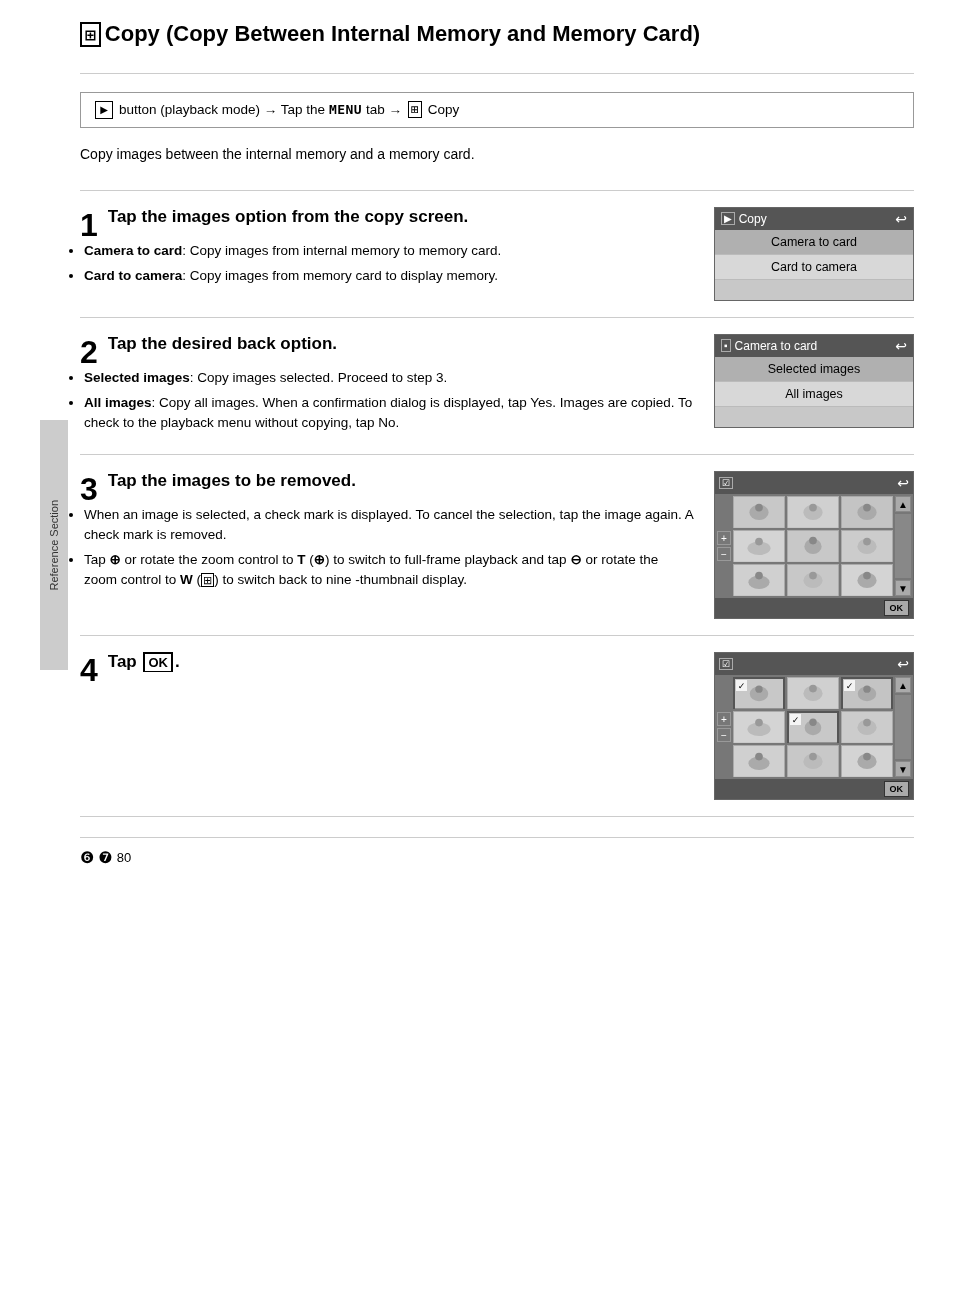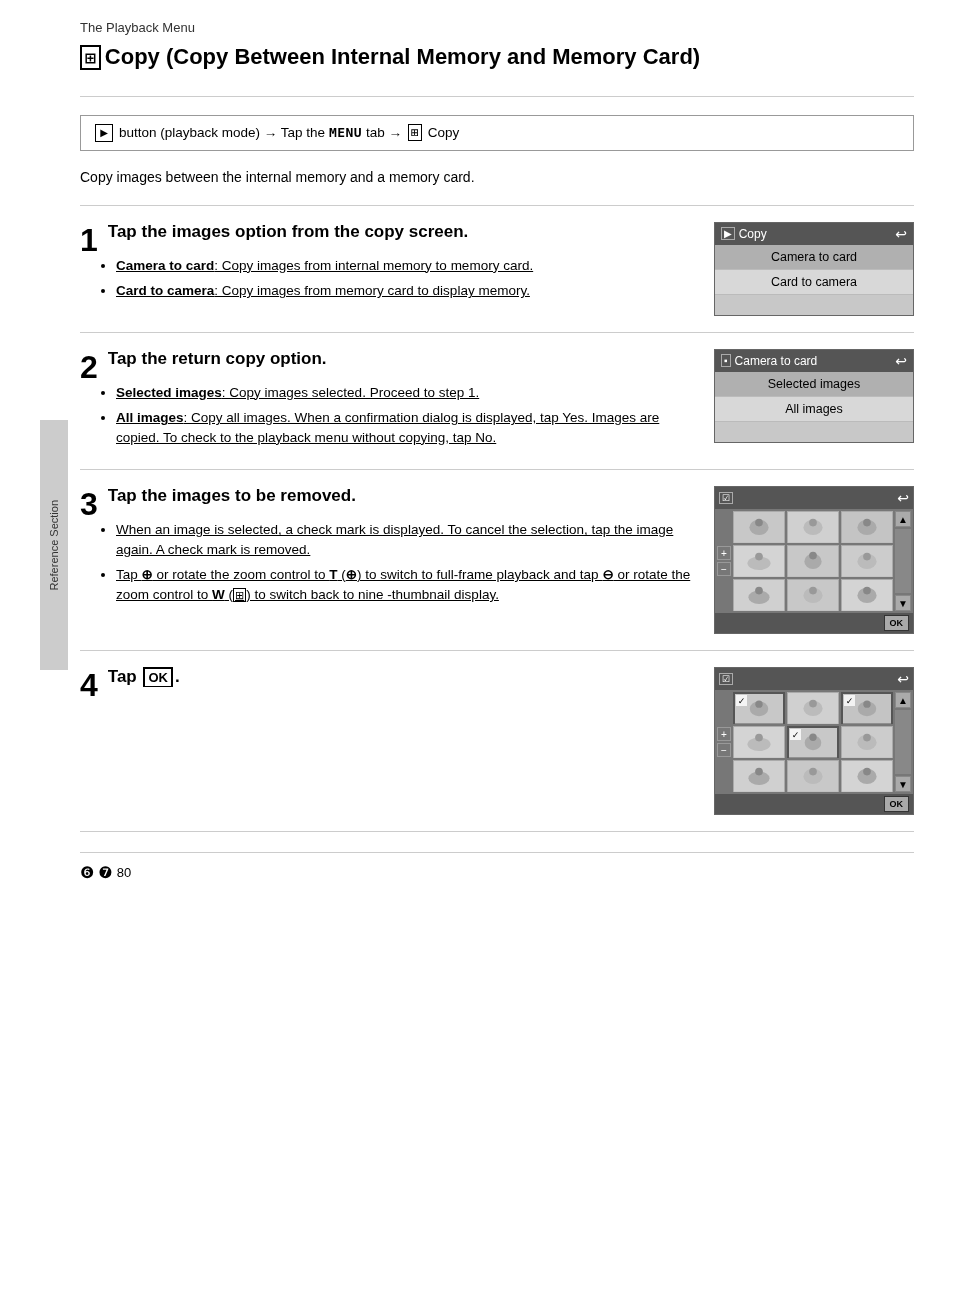--- a/index.html
+++ b/index.html
@@ -46,21 +46,21 @@
       margin-right: 2px;
     }
     .menu-tab {
       font-family: monospace;
       font-weight: bold;
       font-size: 13px;
       letter-spacing: 0.5px;
     }
     .copy-desc {
       font-size: 14px;
-      margin-bottom: 20px;
+      margin-bottom: 28px;
     }
     .step-section {
       display: flex;
       gap: 20px;
       margin-bottom: 0;
       border-top: 1px solid #ccc;
       padding-top: 16px;
       padding-bottom: 16px;
     }
     .step-left {
@@ -81,23 +81,22 @@
     .step-title {
       font-size: 17px;
       font-weight: bold;
       margin-bottom: 10px;
       overflow: hidden;
     }
     .step-body {
       clear: both;
     }
     .step-body ul {
-      margin-left: 36px;
+      margin-left: 4px;
       margin-top: 4px;
-      text-decoration: underline;
     }
     .step-body ul li {
       margin-bottom: 6px;
       font-size: 13.5px;
       line-height: 1.45;
     }
     
     .screen-box {
       border: 1.5px solid #666;
       background: #e8e8e8;
@@ -160,21 +159,20 @@
 <body>
 
 <div class="page-wrapper">
 
   <div style="position: absolute; left: 0; top: 400px; width: 28px; height: 250px; background: #ccc; display: flex; align-items: center; justify-content: center;">
     <span style="writing-mode: vertical-rl; transform: rotate(180deg); font-size: 11px; color: #333; white-space: nowrap;">Reference Section</span>
   </div>
 
   <div style="padding-left: 10px;">
 
-    <p class="page-label">The Playback Menu</p>
 
     <h1>
       <span style="font-size:18px; border: 2px solid #000; padding: 0 3px; margin-right: 4px; vertical-align: middle; font-family: monospace;">⊞</span><span>Copy (Copy Between Internal Memory and Memory Card)</span>
     </h1>
 
     <div class="nav-box">
       <span class="play-icon">▶</span>
       <span>button (playback mode) → Tap the <span class="menu-tab">MENU</span> tab →</span>
       <span style="border: 1.5px solid #000; padding: 0 2px; font-size: 13px; font-family: monospace; margin: 0 2px;">⊞</span>
       <span>Copy</span>
@@ -212,26 +210,26 @@
           <div class="screen-menu-item">Card to camera</div>
           <div class="screen-spacer"></div>
         </div>
       </div>
     </div>
 
     <div class="step-section">
       <div class="step-left">
         <div>
           <span class="step-number">2</span>
-          <div class="step-title">Tap the return copy option.</div>
+          <div class="step-title">Tap the desired back option.</div>
         </div>
         <div class="step-body">
           <ul>
             <li>
-              <strong>Selected images</strong><span>: Copy images selected. Proceed to step 1.</span>
+              <strong>Selected images</strong><span>: Copy images selected. Proceed to step 3.</span>
             </li>
             <li>
               <strong>All images</strong><span>: Copy all images. When a confirmation dialog is displayed, tap Yes. Images are copied. To check to the playback menu without copying, tap No.</span>
             </li>
           </ul>
         </div>
       </div>
       <div class="step-right">
         <div class="screen-box">
           <div class="screen-header">

